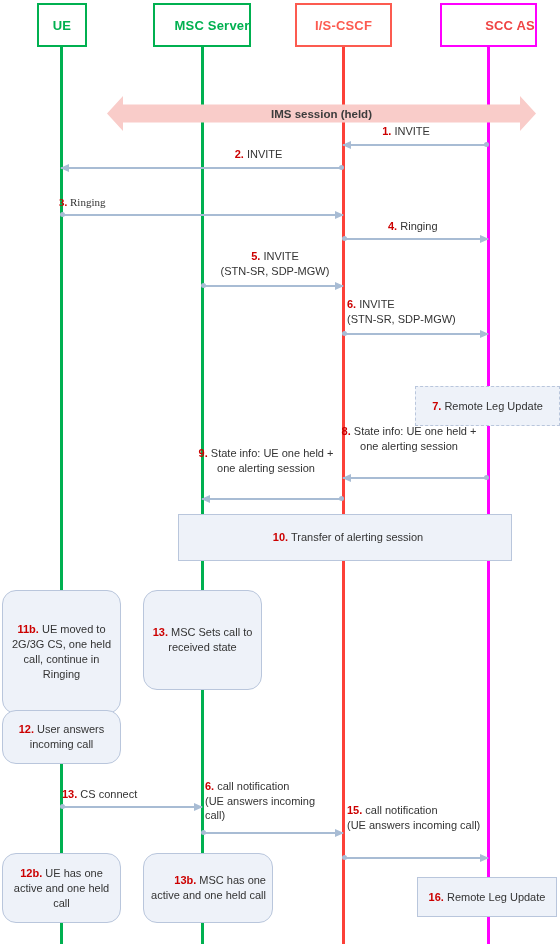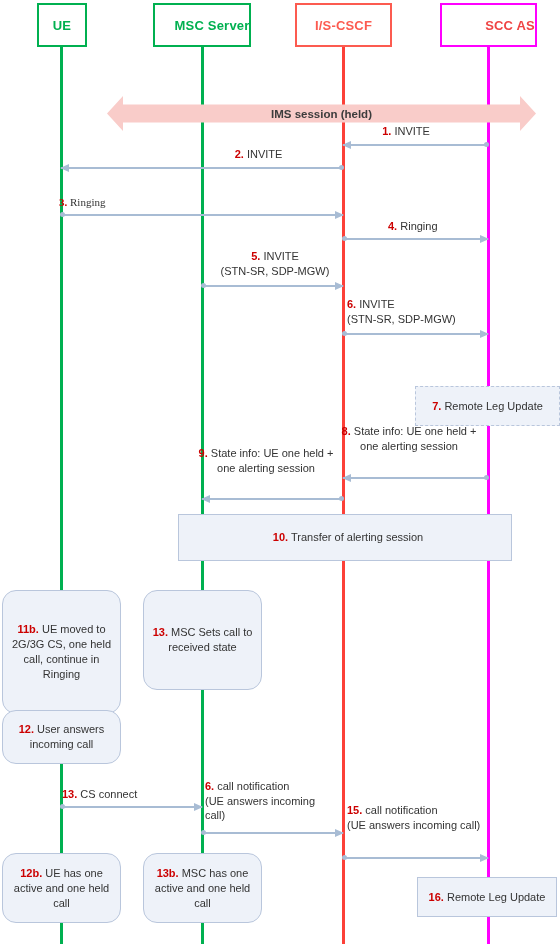--- a/index.html
+++ b/index.html
@@ -230,21 +230,21 @@
       </div>
       <div class="note rounded" style="left: 143px; top: 590px; width: 119px; height: 100px;">
         <div><span class="num">13.</span> <span>MSC Sets call to received state</span></div>
       </div>
       <div class="note rounded" style="left: 2px; top: 710px; width: 119px; height: 54px;">
         <div><span class="num">12.</span> <span>User answers incoming call</span></div>
       </div>
       <div class="note rounded" style="left: 2px; top: 853px; width: 119px; height: 70px; justify-content: flex-end;">
         <div><span class="num">12b.</span> <span>UE has one active and one held call</span></div>
       </div>
-      <div class="note rounded" style="left: 143px; top: 853px; width: 119px; height: 70px;">
+      <div class="note rounded" style="left: 143px; top: 853px; width: 130px; height: 70px; text-align: right;">
         <div><span class="num">13b.</span> <span>MSC has one active and one held call</span></div>
       </div>
       <div class="note" style="left: 417px; top: 877px; width: 140px; height: 40px;">
         <div><span class="num">16.</span> <span>Remote Leg Update</span></div>
       </div>
     </div>
 
   <div id="actors">
       <div class="actor-box" style="left: 37px; top: 3px; width: 50px; height: 44px;">
         <span>UE</span>

